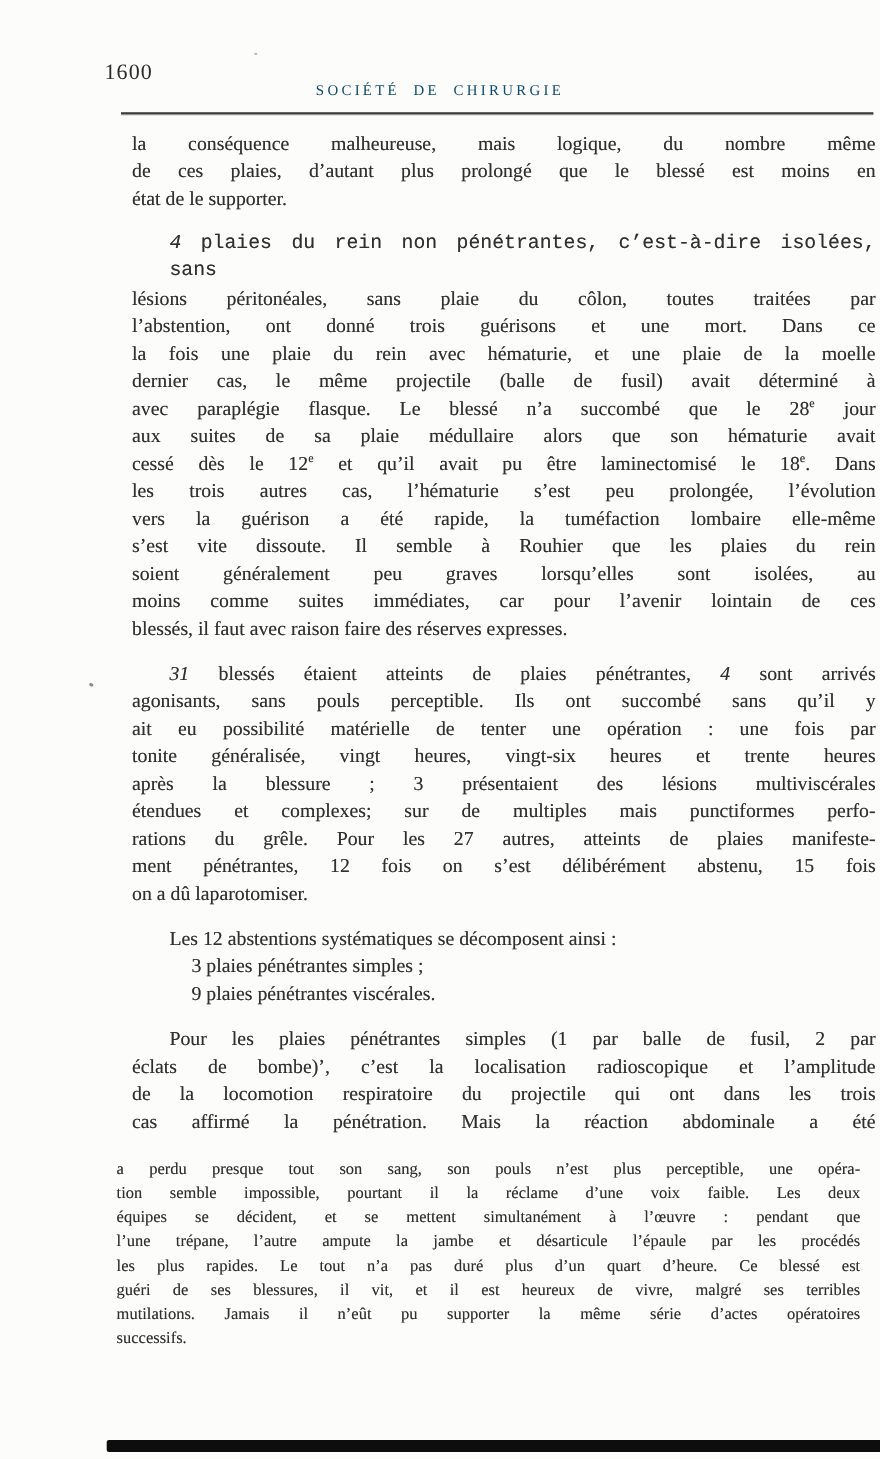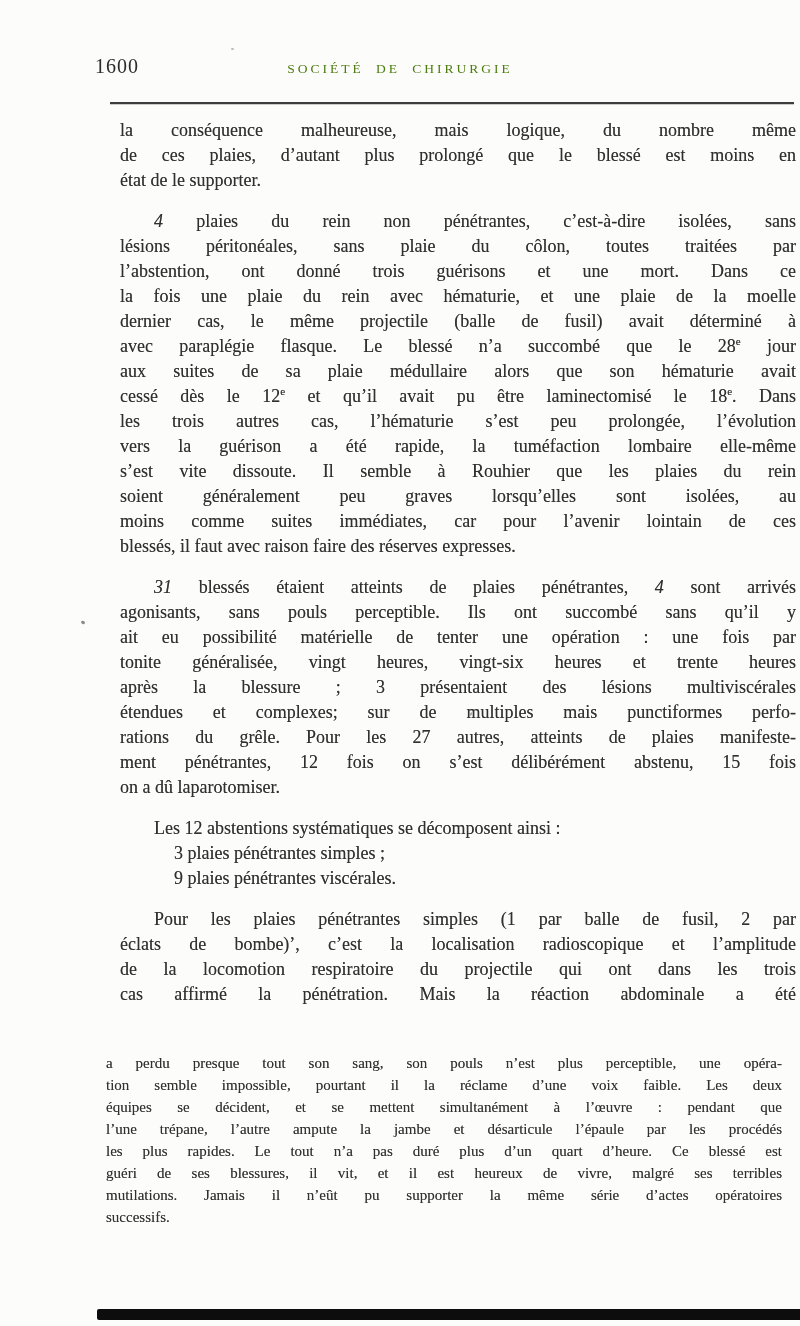--- a/index.html
+++ b/index.html
@@ -14,24 +14,24 @@
     background: #fcfcfa;
     color: #2e2e2e;
     overflow: hidden;
   }
   
   .page-number {
     position: absolute; top: 55px; left: 95px;
     font-size: 20px; letter-spacing: 1px; color: #2c2c2c;
   }
   .running-title {
-    position: absolute; top: 61px; left: 0; right: 0;
+    position: absolute; top: 74px; left: 0; right: 0;
     text-align: center;
     font-size: 13.5px; letter-spacing: 3px; word-spacing: 6px;
-    color: #4d7c0f;
+    color: #0c4a6e;
   }
   .header-rule {
     position: absolute; top: 102px; left: 110px; right: 6px;
     height: 2px; background: #3d3d3d;
     box-shadow: 0 1px 0 rgba(60,60,60,.25);
   }
   
   .body-text {
     position: absolute; top: 118px; left: 96px; width: 700px;
     font-size: 18px; line-height: 25px;
@@ -81,21 +81,21 @@
 
   <div class="header-rule"></div>
 
   <div class="body-text">
     <div class="paragraph">
         <div class="tline j">la conséquence malheureuse, mais logique, du nombre même</div>
         <div class="tline j">de ces plaies, d’autant plus prolongé que le blessé est moins en</div>
         <div class="tline">état de le supporter.</div>
       </div>
     <div class="paragraph">
-        <div class="tline j" style="padding-left: 34px;"><i>4</i> plaies du rein non pénétrantes, c’est-à-dire isolées, sans</div>
+        <div class="tline j" style="padding-left: 34px; font-family: Liberation Mono, monospace;"><i>4</i> plaies du rein non pénétrantes, c’est-à-dire isolées, sans</div>
         <div class="tline j">lésions péritonéales, sans plaie du côlon, toutes traitées par</div>
         <div class="tline j">l’abstention, ont donné trois guérisons et une mort. Dans ce</div>
         <div class="tline j">la fois une plaie du rein avec hématurie, et une plaie de la moelle</div>
         <div class="tline j">dernier cas, le même projectile (balle de fusil) avait déterminé à</div>
         <div class="tline j">avec paraplégie flasque. Le blessé n’a succombé que le 28<sup>e</sup> jour</div>
         <div class="tline j">aux suites de sa plaie médullaire alors que son hématurie avait</div>
         <div class="tline j">cessé dès le 12<sup>e</sup> et qu’il avait pu être laminectomisé le 18<sup>e</sup>. Dans</div>
         <div class="tline j">les trois autres cas, l’hématurie s’est peu prolongée, l’évolution</div>
         <div class="tline j">vers la guérison a été rapide, la tuméfaction lombaire elle-même</div>
         <div class="tline j">s’est vite dissoute. Il semble à Rouhier que les plaies du rein</div>

